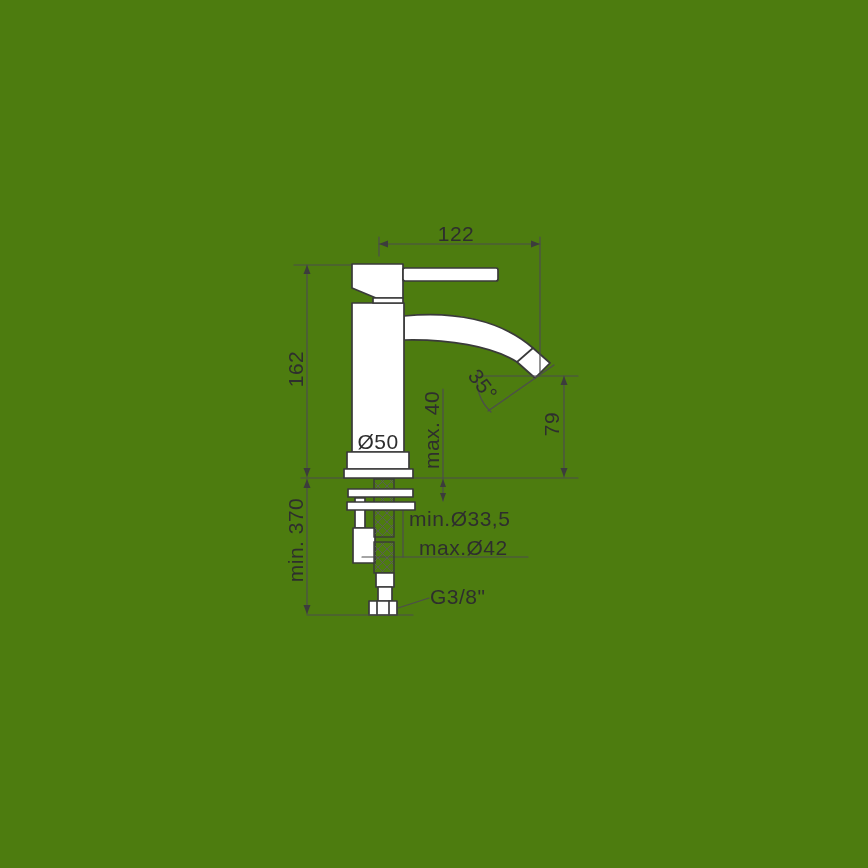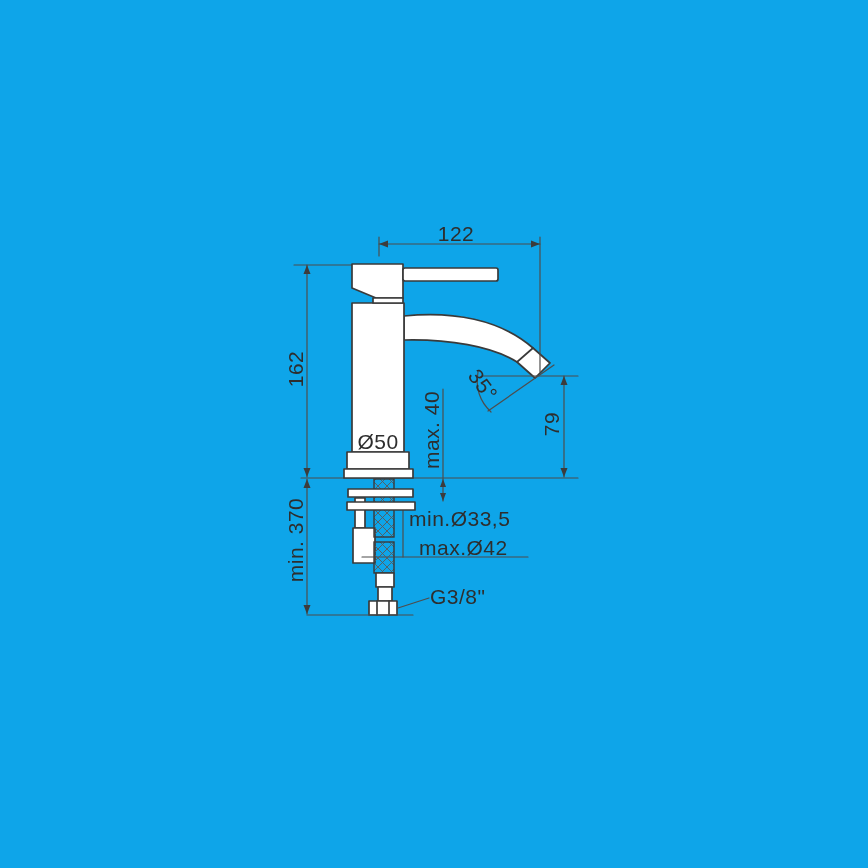--- a/index.html
+++ b/index.html
@@ -1,16 +1,16 @@
 <!DOCTYPE html>
 <html><head>
 <meta charset="utf-8">
 <style>
   html,body{margin:0;padding:0;background:#ffffff;}
-  .frame{position:relative;width:868px;height:868px;background:#0ea5e9;overflow:hidden;}
+  .frame{position:relative;width:868px;height:868px;background:#4d7c0f;overflow:hidden;}
   svg{display:block;}
   text{font-family:"Liberation Sans","DejaVu Sans",sans-serif;fill:#2e2e2e;}
   .dim-text{font-size:21px;letter-spacing:0.5px;}
   .obj{stroke:#3a3a3a;stroke-width:1.7;fill:none;stroke-linejoin:round;stroke-linecap:round;}
   .objf{stroke:#3a3a3a;stroke-width:1.7;fill:#ffffff;stroke-linejoin:round;}
   .thin{stroke:#4d4d4d;stroke-width:1.2;fill:none;stroke-linecap:round;}
   .arrow{fill:#3c3c3c;stroke:none;}
 </style>
 </head>
 <body>

